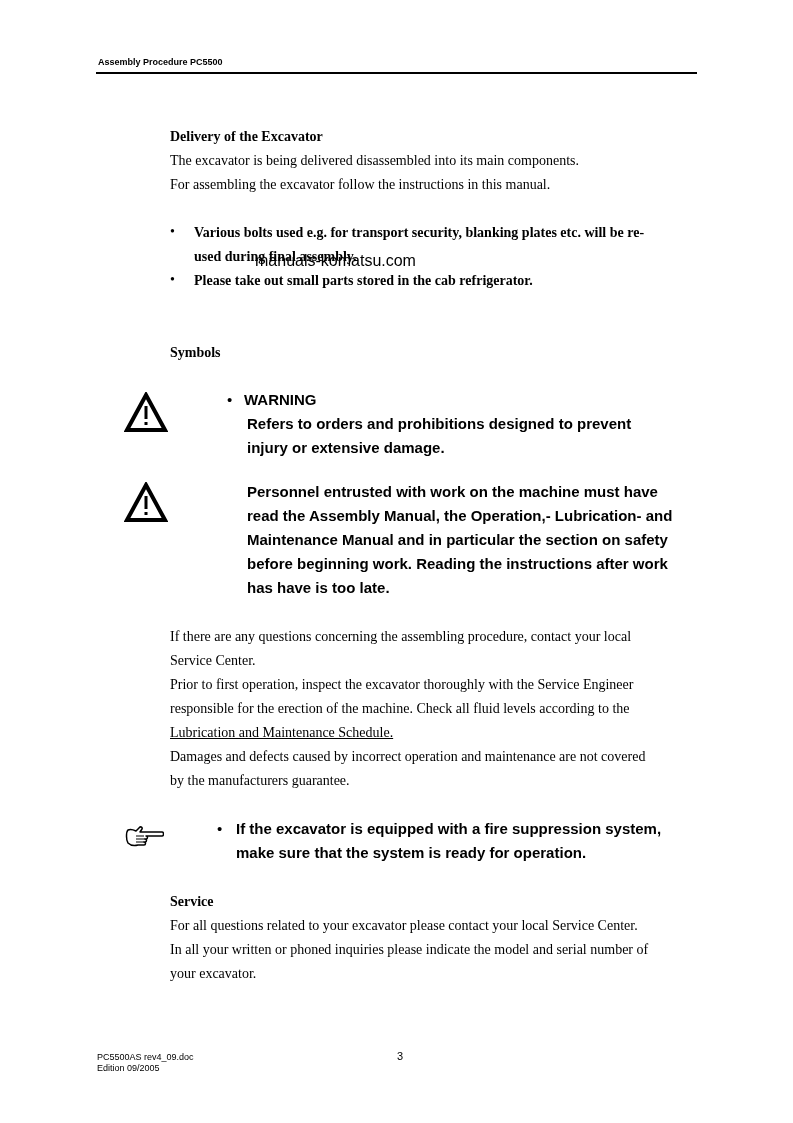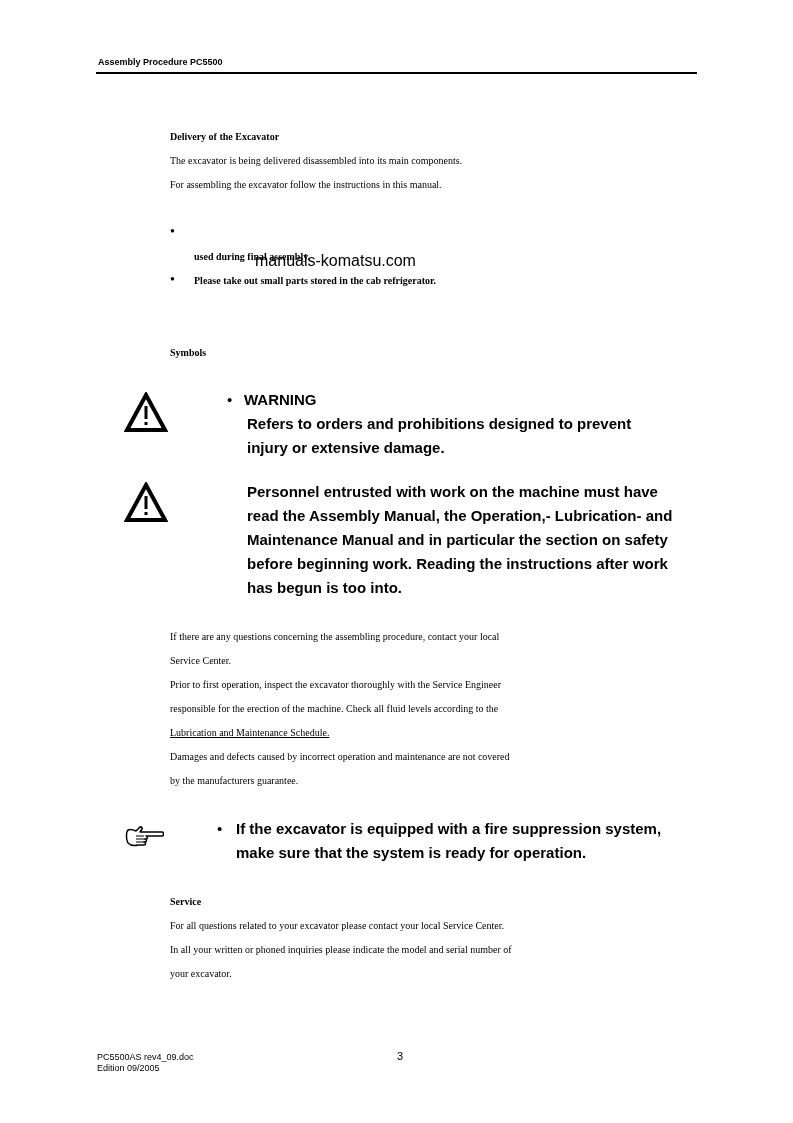--- a/index.html
+++ b/index.html
@@ -1,20 +1,20 @@
 <!DOCTYPE html>
 <html><head>
 <meta charset="utf-8">
 <style>
   html, body { margin: 0; padding: 0; background: #ffffff; }
   body { width: 793px; height: 1123px; position: relative; overflow: hidden; color: #000; }
   .page { position: absolute; left: 0; top: 0; width: 670px; height: 1123px; }
   .header-title { position: absolute; left: 98px; top: 57px; font-family: "Liberation Sans", sans-serif; font-size: 9px; font-weight: bold; }
   .header-rule { position: absolute; left: 96px; top: 72px; width: 601px; height: 2px; background: #000; }
-  .serif { font-family: "Liberation Serif", serif; font-size: 10px; line-height: 24px; }
+  .serif { font-family: "Liberation Serif", serif; font-size: 14px; line-height: 24px; }
   .sans { font-family: "Liberation Sans", sans-serif; font-size: 15px; font-weight: bold; line-height: 24px; }
   .abs { position: absolute; }
   .bold { font-weight: bold; }
   .bullet { position: absolute; font-size: 14px; }
   .icon { position: absolute; }
   .watermark { position: absolute; left: 255px; top: 252px; font-family: "Liberation Sans", sans-serif; font-size: 16px; color: #000; white-space: nowrap; }
   .footer { position: absolute; font-family: "Liberation Sans", sans-serif; font-size: 9px; line-height: 11px; }
 </style>
 </head>
 <body>
@@ -22,20 +22,21 @@
 <div class="page">
 
   <div class="header-title">Assembly Procedure PC5500</div>
   <div class="header-rule"></div>
 
   <div class="abs serif bold" style="left:170px; top:125px;">Delivery of the Excavator</div>
   <div class="abs serif" style="left:170px; top:149px;">The excavator is being delivered disassembled into its main components.</div>
   <div class="abs serif" style="left:170px; top:173px;">For assembling the excavator follow the instructions in this manual.</div>
 
   <div class="bullet serif" style="left:170px; top:220px;">•</div>
+  <div class="abs serif bold" style="left:194px; top:221px; white-space:nowrap;">Various bolts used e.g. for transport security, blanking plates etc. will be re-</div>
   <div class="abs serif bold" style="left:194px; top:245px;">used during final assembly.</div>
 
   <div class="bullet serif" style="left:170px; top:268px;">•</div>
   <div class="abs serif bold" style="left:194px; top:269px;">Please take out small parts stored in the cab refrigerator.</div>
 
   <div class="watermark">manuals-komatsu.com</div>
 
   <div class="abs serif bold" style="left:170px; top:341px;">Symbols</div>
 
   <svg class="icon" style="left:124px; top:392px;" width="44" height="42" viewBox="0 0 44 42">
@@ -52,21 +53,21 @@
   <svg class="icon" style="left:124px; top:482px;" width="44" height="42" viewBox="0 0 44 42">
     <polygon points="22,3 41,38 3,38" fill="none" stroke="#000" stroke-width="4" stroke-linejoin="miter"></polygon>
     <rect x="20.5" y="14" width="3" height="13" fill="#000"></rect>
     <rect x="20.5" y="30" width="3" height="3" fill="#000"></rect>
   </svg>
 
   <div class="abs sans" style="left:247px; top:480px; white-space:nowrap;">Personnel entrusted with work on the machine must have</div>
   <div class="abs sans" style="left:247px; top:504px; white-space:nowrap;">read the Assembly Manual, the Operation,- Lubrication- and</div>
   <div class="abs sans" style="left:247px; top:528px; white-space:nowrap;">Maintenance Manual and in particular the section on safety</div>
   <div class="abs sans" style="left:247px; top:552px; white-space:nowrap;">before beginning work. Reading the instructions after work</div>
-  <div class="abs sans" style="left:247px; top:576px; white-space:nowrap;">has begun is too into.</div>
+  <div class="abs sans" style="left:247px; top:576px; white-space:nowrap;">has have is too late.</div>
 
   <div class="abs serif" style="left:170px; top:625px; white-space:nowrap;">If there are any questions concerning the assembling procedure, contact your local</div>
   <div class="abs serif" style="left:170px; top:649px;">Service Center.</div>
   <div class="abs serif" style="left:170px; top:673px; white-space:nowrap;">Prior to first operation, inspect the excavator thoroughly with the Service Engineer</div>
   <div class="abs serif" style="left:170px; top:697px; white-space:nowrap;">responsible for the erection of the machine. Check all fluid levels according to the</div>
   <div class="abs serif" style="left:170px; top:721px;text-decoration:underline;">Lubrication and Maintenance Schedule.</div>
   <div class="abs serif" style="left:170px; top:745px; white-space:nowrap;">Damages and defects caused by incorrect operation and maintenance are not covered</div>
   <div class="abs serif" style="left:170px; top:769px;text-align:right;">by the manufacturers guarantee.</div>
 
   <svg class="icon" style="left:124px; top:826px;" width="40" height="22" viewBox="0 0 40 22">

